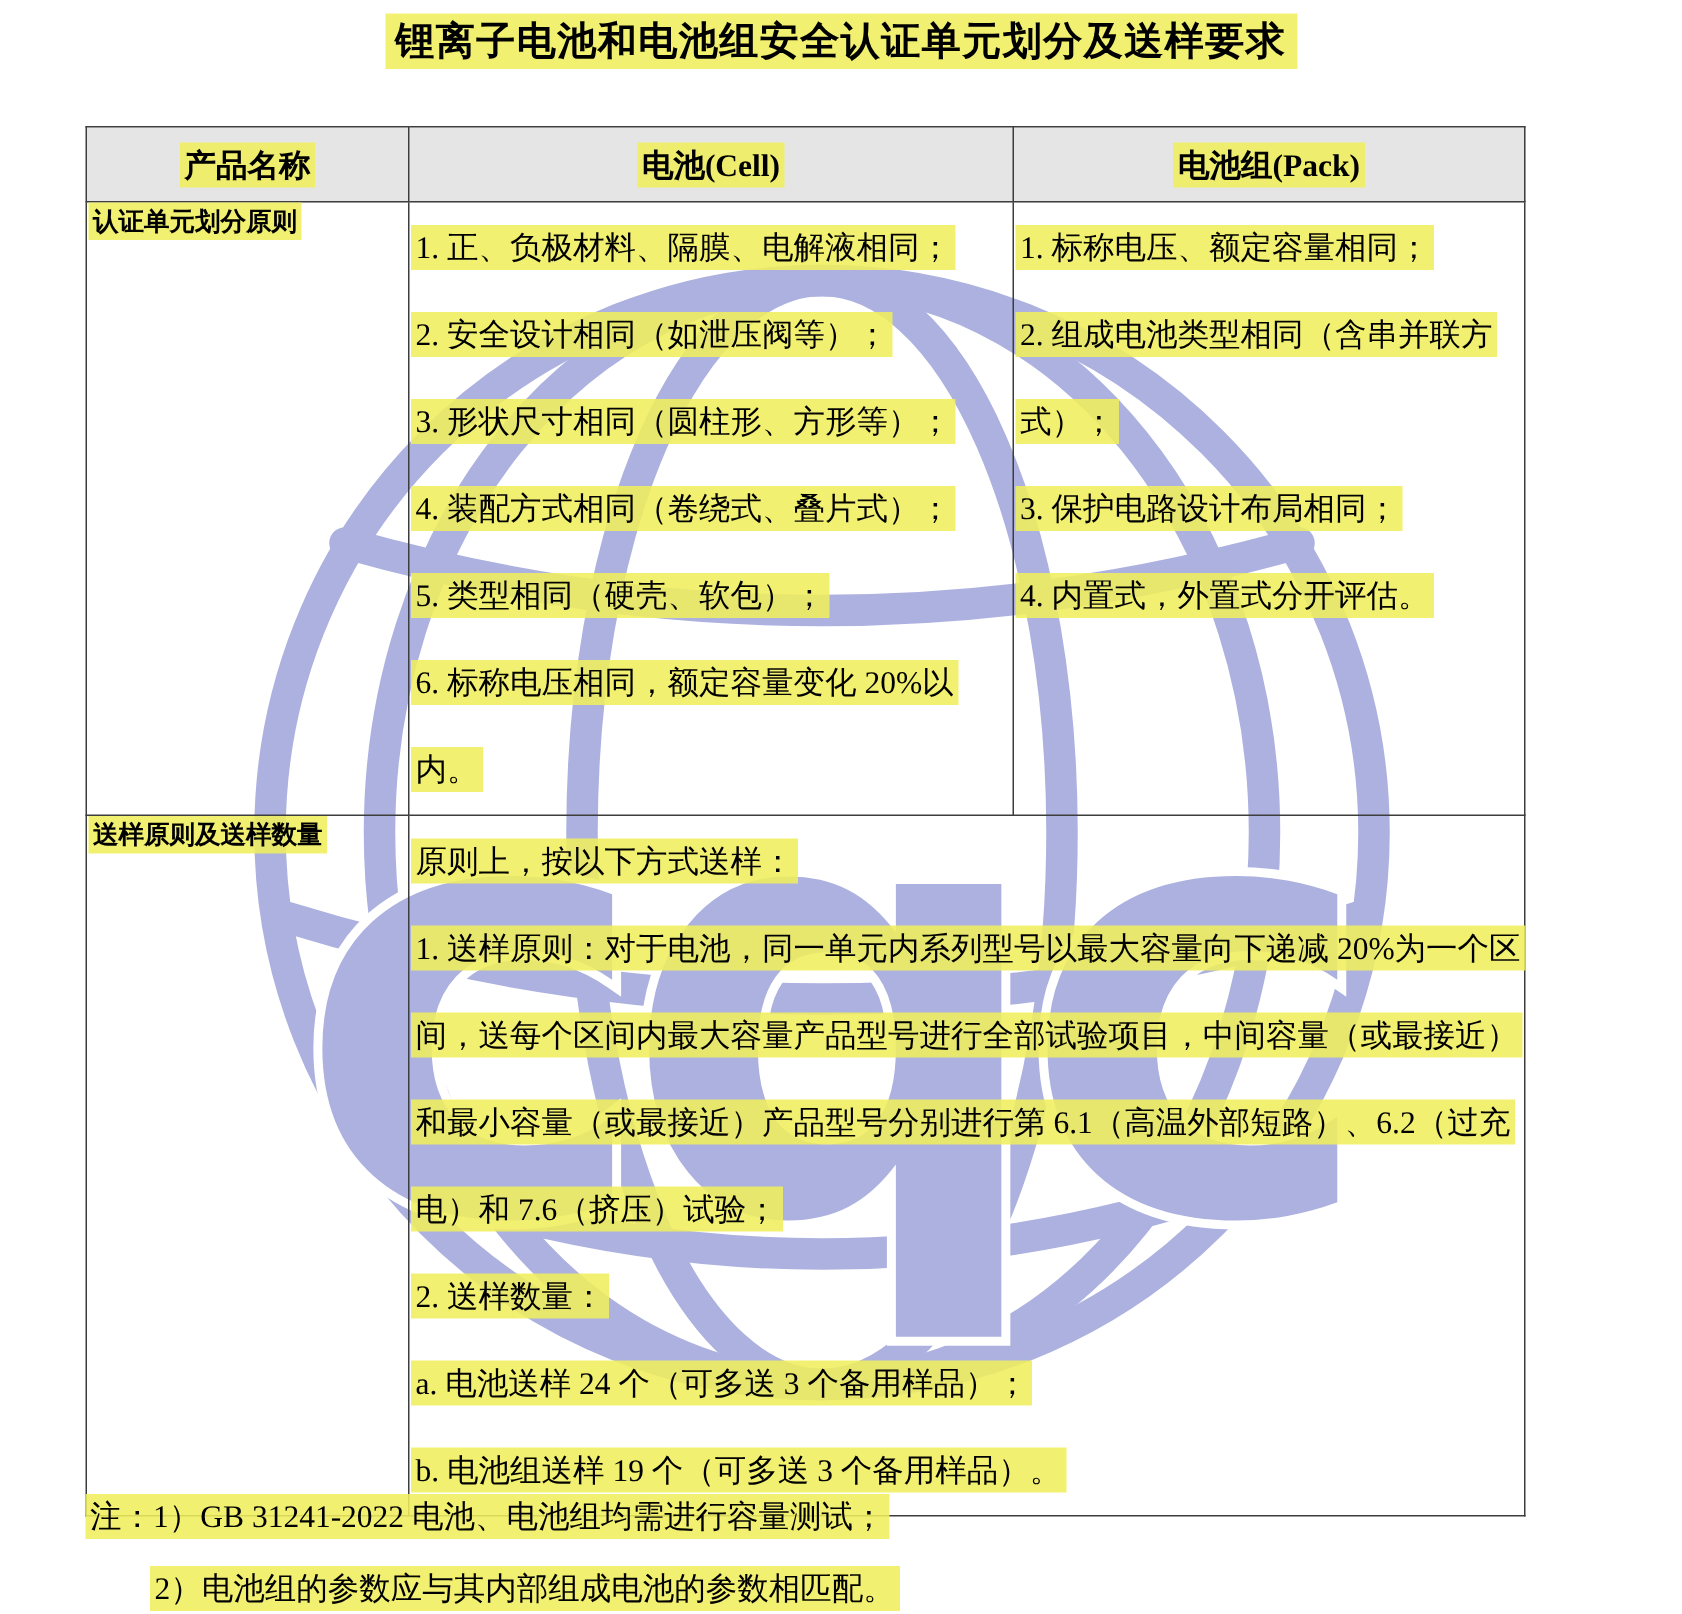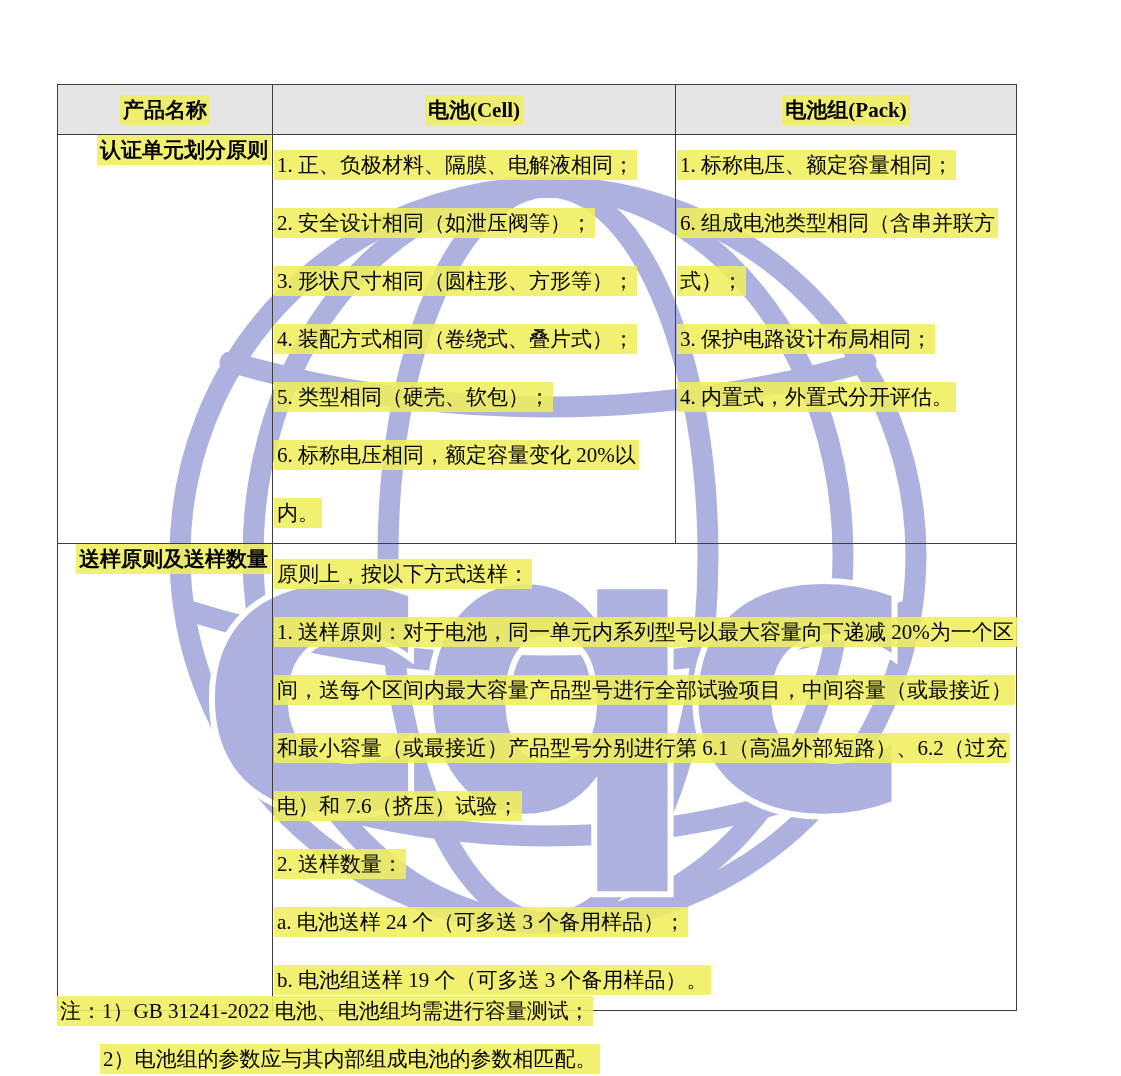--- a/index.html
+++ b/index.html
@@ -40,22 +40,22 @@
     padding:1px;
     margin-left:24px;
   }
   tr.head th{
     height:47px;
     background:#e5e5e5;
     text-align:center;vertical-align:middle;
     font-weight:bold;font-size:21px;
   }
   th.rowlabel{
-    text-align:right;vertical-align:middle;
-    font-weight:bold;font-size:21px;
+    text-align:left;vertical-align:middle;
+    font-weight:bold;font-size:17px;
     background:transparent;
   }
   td.content{padding:0 6px 0 13px;background:transparent;}
   td.content p{margin:0;line-height:58px;font-size:21px;}
   tr.r1{height:347px;}
   tr.r2{height:459px;}
   .notes{position:absolute;left:57px;top:995px;font-size:21px;}
   .notes p{margin:0 0 15px 0;line-height:33px;}
   .notes .note2{margin-left:43px;text-align:right;}
 </style>
@@ -69,20 +69,21 @@
       <circle cx="548" cy="555" r="368"></circle>
       <ellipse cx="548" cy="555" rx="160" ry="368"></ellipse>
       <ellipse cx="548" cy="555" rx="295" ry="368"></ellipse>
       <path d="M 230,362 Q 548,452 866,362"></path>
       <path d="M 186,610 Q 548,722 910,610"></path>
       <path d="M 273,790 Q 548,882 823,790"></path>
     </g>
     <text x="548" y="808" font-family="'DejaVu Sans','Liberation Sans',sans-serif" font-size="400" font-weight="bold" letter-spacing="-20" text-anchor="middle" fill="#a5abde" stroke="#ffffff" stroke-width="12" paint-order="stroke">cqc</text>
   </svg>
 
+  <h1 class="title"><span class="hl">锂离子电池和电池组安全认证单元划分及送样要求</span></h1>
 
   <table class="cert">
     <colgroup>
       <col style="width:215px">
         <col style="width:403px">
         <col style="width:341px">
     </colgroup>
     <tbody>
         <tr class="head">
       <th><span class="hl">产品名称</span></th>
@@ -95,21 +96,21 @@
       <td class="content">
         <p><span class="hl">1. 正、负极材料、隔膜、电解液相同；</span></p>
         <p><span class="hl">2. 安全设计相同（如泄压阀等）；</span></p>
         <p><span class="hl">3. 形状尺寸相同（圆柱形、方形等）；</span></p>
         <p><span class="hl">4. 装配方式相同（卷绕式、叠片式）；</span></p>
         <p><span class="hl">5. 类型相同（硬壳、软包）；</span></p>
         <p><span class="hl">6. 标称电压相同，额定容量变化 20%以内。</span></p>
       </td>
       <td class="content">
         <p><span class="hl">1. 标称电压、额定容量相同；</span></p>
-        <p><span class="hl">6. 组成电池类型相同（含串并联方式）；</span></p>
+        <p><span class="hl">2. 组成电池类型相同（含串并联方式）；</span></p>
         <p><span class="hl">3. 保护电路设计布局相同；</span></p>
         <p><span class="hl">4. 内置式，外置式分开评估。</span></p>
       </td>
     </tr>
 
     <tr class="r2">
       <th class="rowlabel"><span class="hl">送样原则及送样数量</span></th>
       <td class="content" colspan="2">
         <p><span class="hl">原则上，按以下方式送样：</span></p>
         <p><span class="hl">1. 送样原则：对于电池，同一单元内系列型号以最大容量向下递减 20%为一个区间，送每个区间内最大容量产品型号进行全部试验项目，中间容量（或最接近）和最小容量（或最接近）产品型号分别进行第 6.1（高温外部短路）、6.2（过充电）和 7.6（挤压）试验；</span></p>

